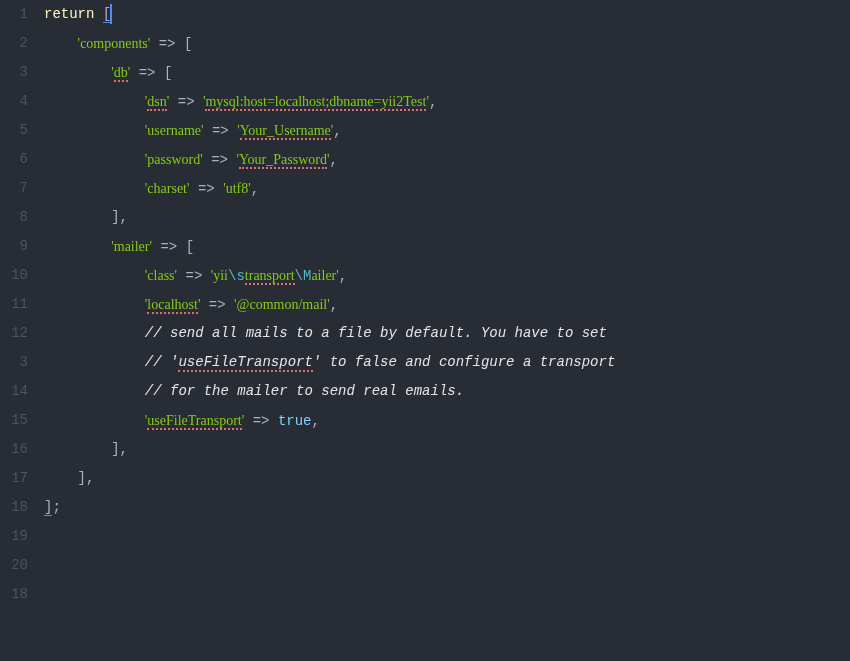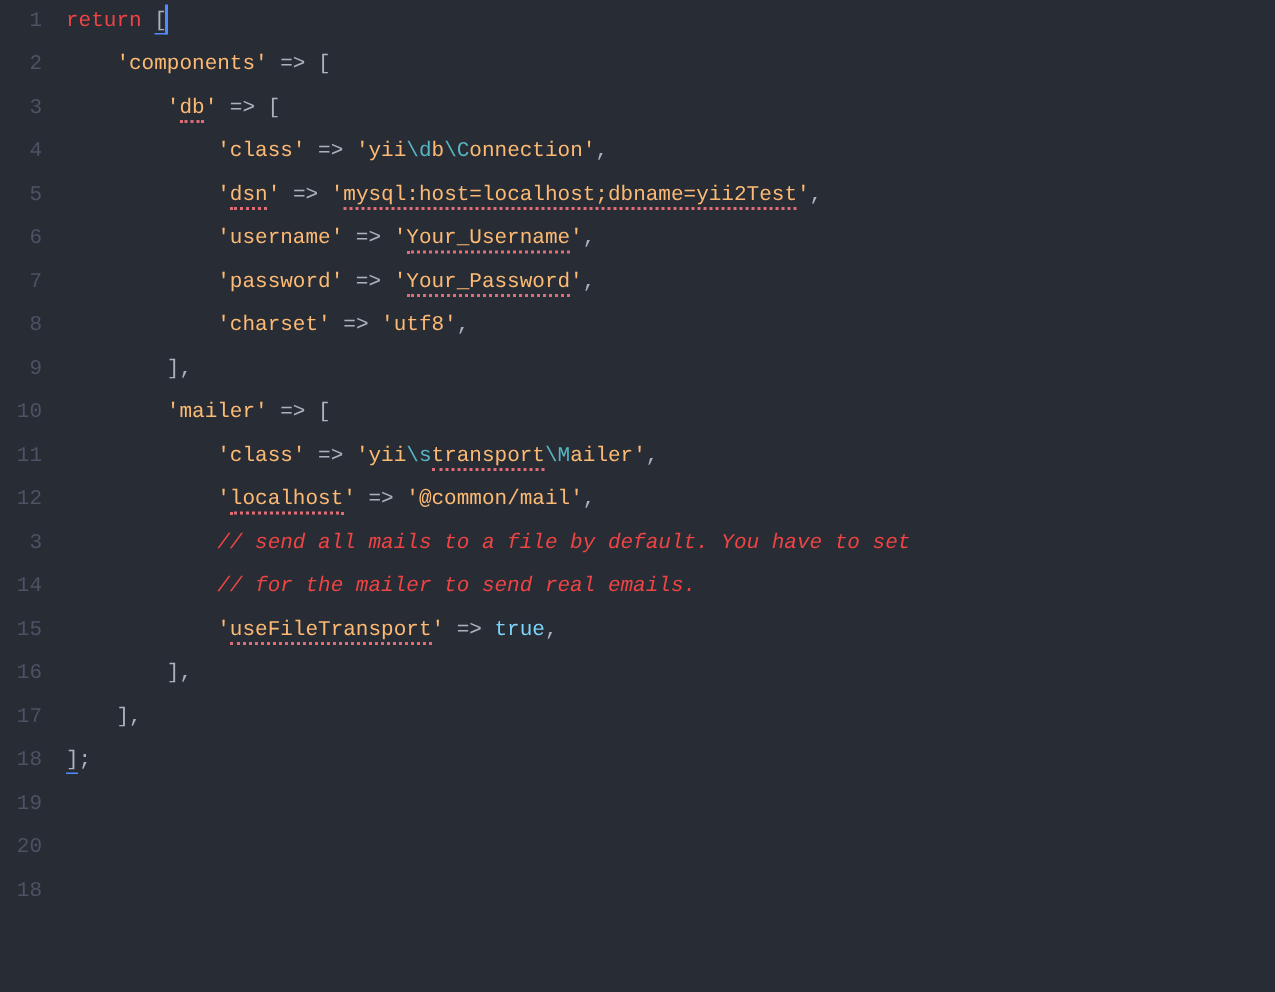--- a/index.html
+++ b/index.html
@@ -31,27 +31,27 @@
     .code {
       flex: 1;
       padding-left: 6px;
       position: relative;
     }
     .line {
       height: 29px;
       white-space: pre;
     }
     .tag { color: #e06c75; }
-    .kw { color: #ef4444; }
-    .str { color: #fdba74; }
+    .kw { color: #fef9c3; }
+    .str { color: #84cc16; font-family: Liberation Serif, serif; }
     .punc { color: #abb2bf; }
     .arrow { color: #abb2bf; }
     .esc { color: #56b6c2; }
     .const { color: #7dd3fc; }
-    .cmt { color: #ef4444; font-style: italic; }
+    .cmt { color: #e5e5e5; font-style: italic; }
     .err {
       border-bottom: 2px dotted #e06c75;
       padding-bottom: 0px;
     }
     .cursor {
       border-left: 2px solid #528bff;
       display: inline-block;
       height: 20px;
       vertical-align: middle;
       margin-left: -1px;
@@ -84,30 +84,30 @@
     <div>17</div>
     <div>18</div>
     <div>19</div>
     <div>20</div>
     <div>18</div>
   </div>
   <div class="code">
     <div class="line"><span class="kw">return</span><span class="punc"> </span><span class="punc hl-bracket">[</span><span class="cursor"></span></div>
     <div class="line">    <span class="str">'components'</span><span class="arrow"> =&gt; </span><span class="punc">[</span></div>
     <div class="line">        <span class="str">'</span><span class="str err">db</span><span class="str">'</span><span class="arrow"> =&gt; </span><span class="punc">[</span></div>
-    <div class="line">            <span class="str">'class'</span><span class="arrow"> =&gt; </span><span class="str">'</span><span class="str">yii</span><span class="esc">\d</span><span class="str">b</span><span class="esc">\C</span><span class="str">onnection</span><span class="str">'</span><span class="punc">,</span></div>
     <div class="line">            <span class="str">'</span><span class="str err">dsn</span><span class="str">'</span><span class="arrow"> =&gt; </span><span class="str">'</span><span class="str err">mysql:host=localhost;dbname=yii2Test</span><span class="str">'</span><span class="punc">,</span></div>
     <div class="line">            <span class="str">'username'</span><span class="arrow"> =&gt; </span><span class="str">'</span><span class="str err">Your_Username</span><span class="str">'</span><span class="punc">,</span></div>
     <div class="line">            <span class="str">'password'</span><span class="arrow"> =&gt; </span><span class="str">'</span><span class="str err">Your_Password</span><span class="str">'</span><span class="punc">,</span></div>
     <div class="line">            <span class="str">'charset'</span><span class="arrow"> =&gt; </span><span class="str">'utf8'</span><span class="punc">,</span></div>
     <div class="line">        <span class="punc">],</span></div>
     <div class="line">        <span class="str">'mailer'</span><span class="arrow"> =&gt; </span><span class="punc">[</span></div>
     <div class="line">            <span class="str">'class'</span><span class="arrow"> =&gt; </span><span class="str">'</span><span class="str">yii</span><span class="esc">\s</span><span class="str err">transport</span><span class="esc">\M</span><span class="str">ailer</span><span class="str">'</span><span class="punc">,</span></div>
     <div class="line">            <span class="str">'</span><span class="str err">localhost</span><span class="str">'</span><span class="arrow"> =&gt; </span><span class="str">'@common/mail'</span><span class="punc">,</span></div>
     <div class="line">            <span class="cmt">// send all mails to a file by default. You have to set</span></div>
+    <div class="line">            <span class="cmt">// '</span><span class="cmt err">useFileTransport</span><span class="cmt">' to false and configure a transport</span></div>
     <div class="line">            <span class="cmt">// for the mailer to send real emails.</span></div>
     <div class="line">            <span class="str">'</span><span class="str err">useFileTransport</span><span class="str">'</span><span class="arrow"> =&gt; </span><span class="const">true</span><span class="punc">,</span></div>
     <div class="line">        <span class="punc">],</span></div>
     <div class="line">    <span class="punc">],</span></div>
     <div class="line"><span class="punc hl-bracket">]</span><span class="punc">;</span></div>
     <div class="line"></div>
   </div>
 </div>
 
 </body></html>

